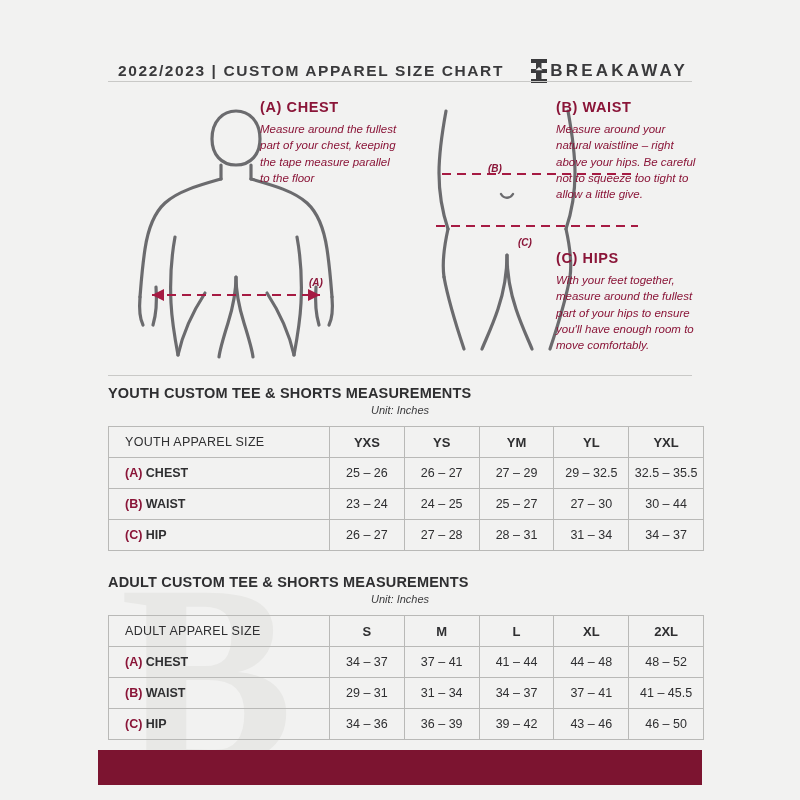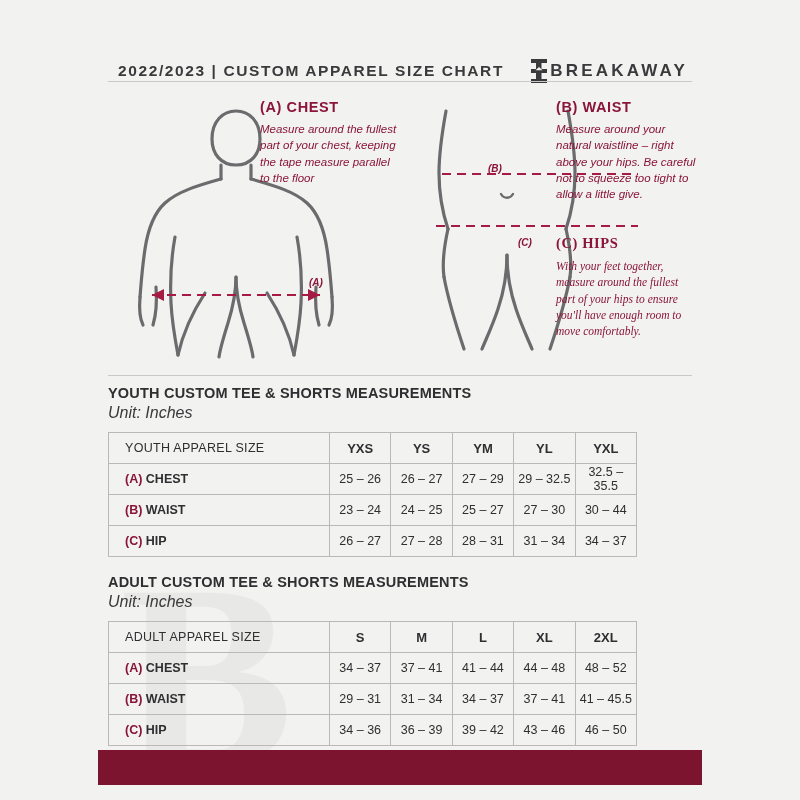--- a/index.html
+++ b/index.html
@@ -132,27 +132,28 @@
 
   
   .section { position: absolute; left: 108px; width: 584px; }
   .sect-title {
     font-size: 14.5px;
     font-weight: bold;
     color: #2f2f31;
     letter-spacing: 0.2px;
   }
   .sect-unit {
-    font-size: 16px;
+    text-align: center;
+    font-size: 11px;
     font-style: italic;
     color: #3a3a3c;
     margin-top: 3px;
   }
   table.sizes {
-    width: 529px;
+    width: 596px;
     border-collapse: collapse;
     margin-top: 10px;
     table-layout: fixed;
   }
   table.sizes td, table.sizes th {
     border: 1px solid #b9b9b7;
     height: 30px;
     font-size: 12.5px;
     color: #2f2f31;
     text-align: center;
@@ -272,21 +273,21 @@
       <div class="txt-block" style="left:152px; top:12px; width:140px;">
         <div class="txt-head">(A) CHEST</div>
         <div class="txt-body">Measure around the fullest part of your chest, keeping the tape measure parallel to the floor</div>
       </div>
 
       <div class="txt-block" style="left:448px; top:12px; width:140px;">
         <div class="txt-head">(B) WAIST</div>
         <div class="txt-body">Measure around your natural waistline – right above your hips. Be careful not to squeeze too tight to allow a little give.</div>
       </div>
 
-      <div class="txt-block" style="left:448px; top:148px; width:142px;font-family:Liberation Serif, serif;">
+      <div class="txt-block" style="left:448px; top:163px; width:142px;">
         <div class="txt-head">(C) HIPS</div>
         <div class="txt-body">With your feet together, measure around the fullest part of your hips to ensure you'll have enough room to move comfortably.</div>
       </div>
     </div>
 
     <div class="illus-rule"></div>
 
     <div class="section" style="top:370px;">
       <div class="sect-title">YOUTH CUSTOM TEE &amp; SHORTS MEASUREMENTS</div>
       <div class="sect-unit">Unit: Inches</div>

